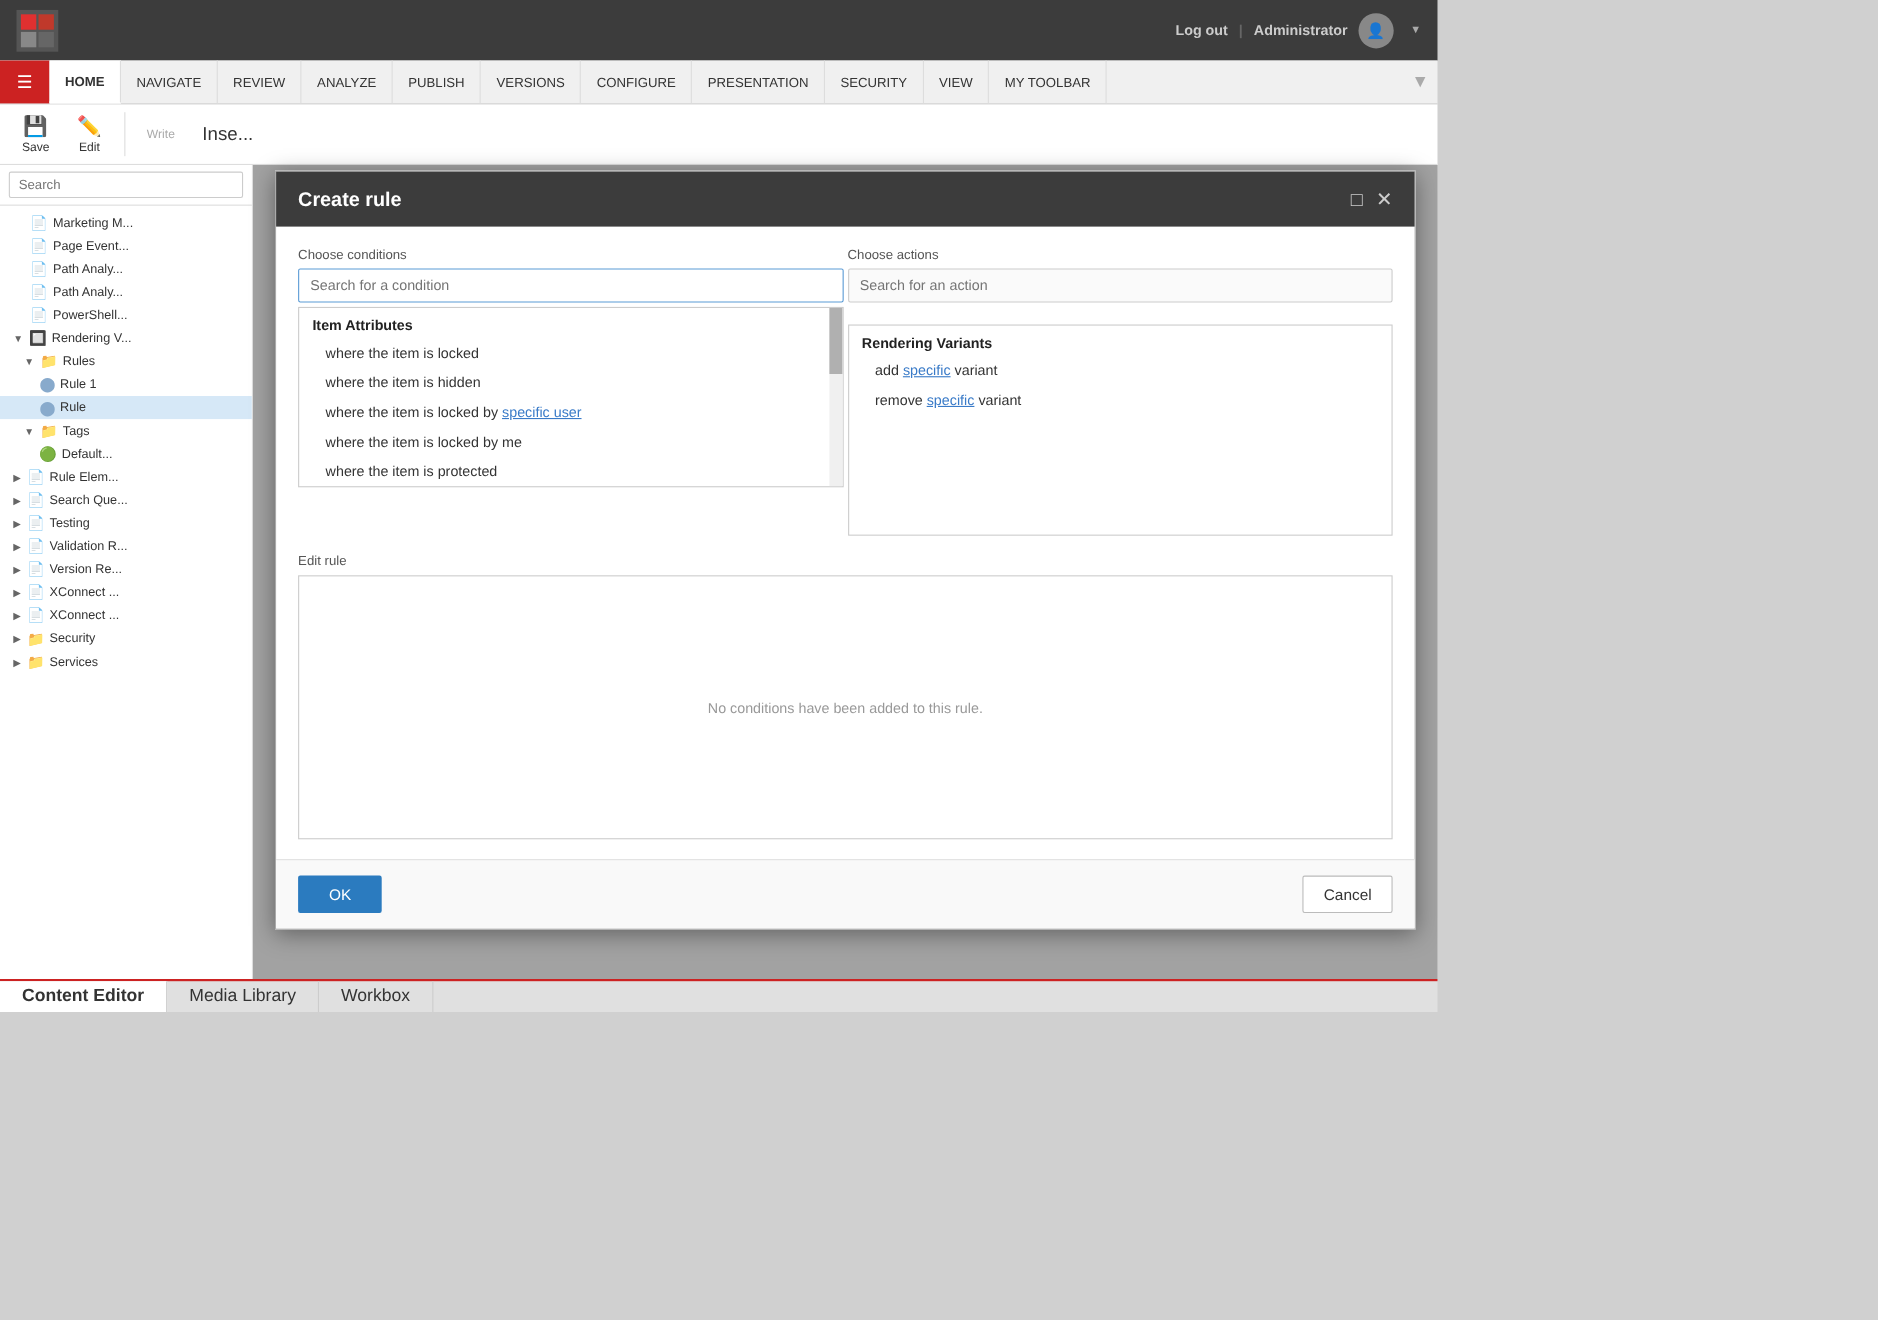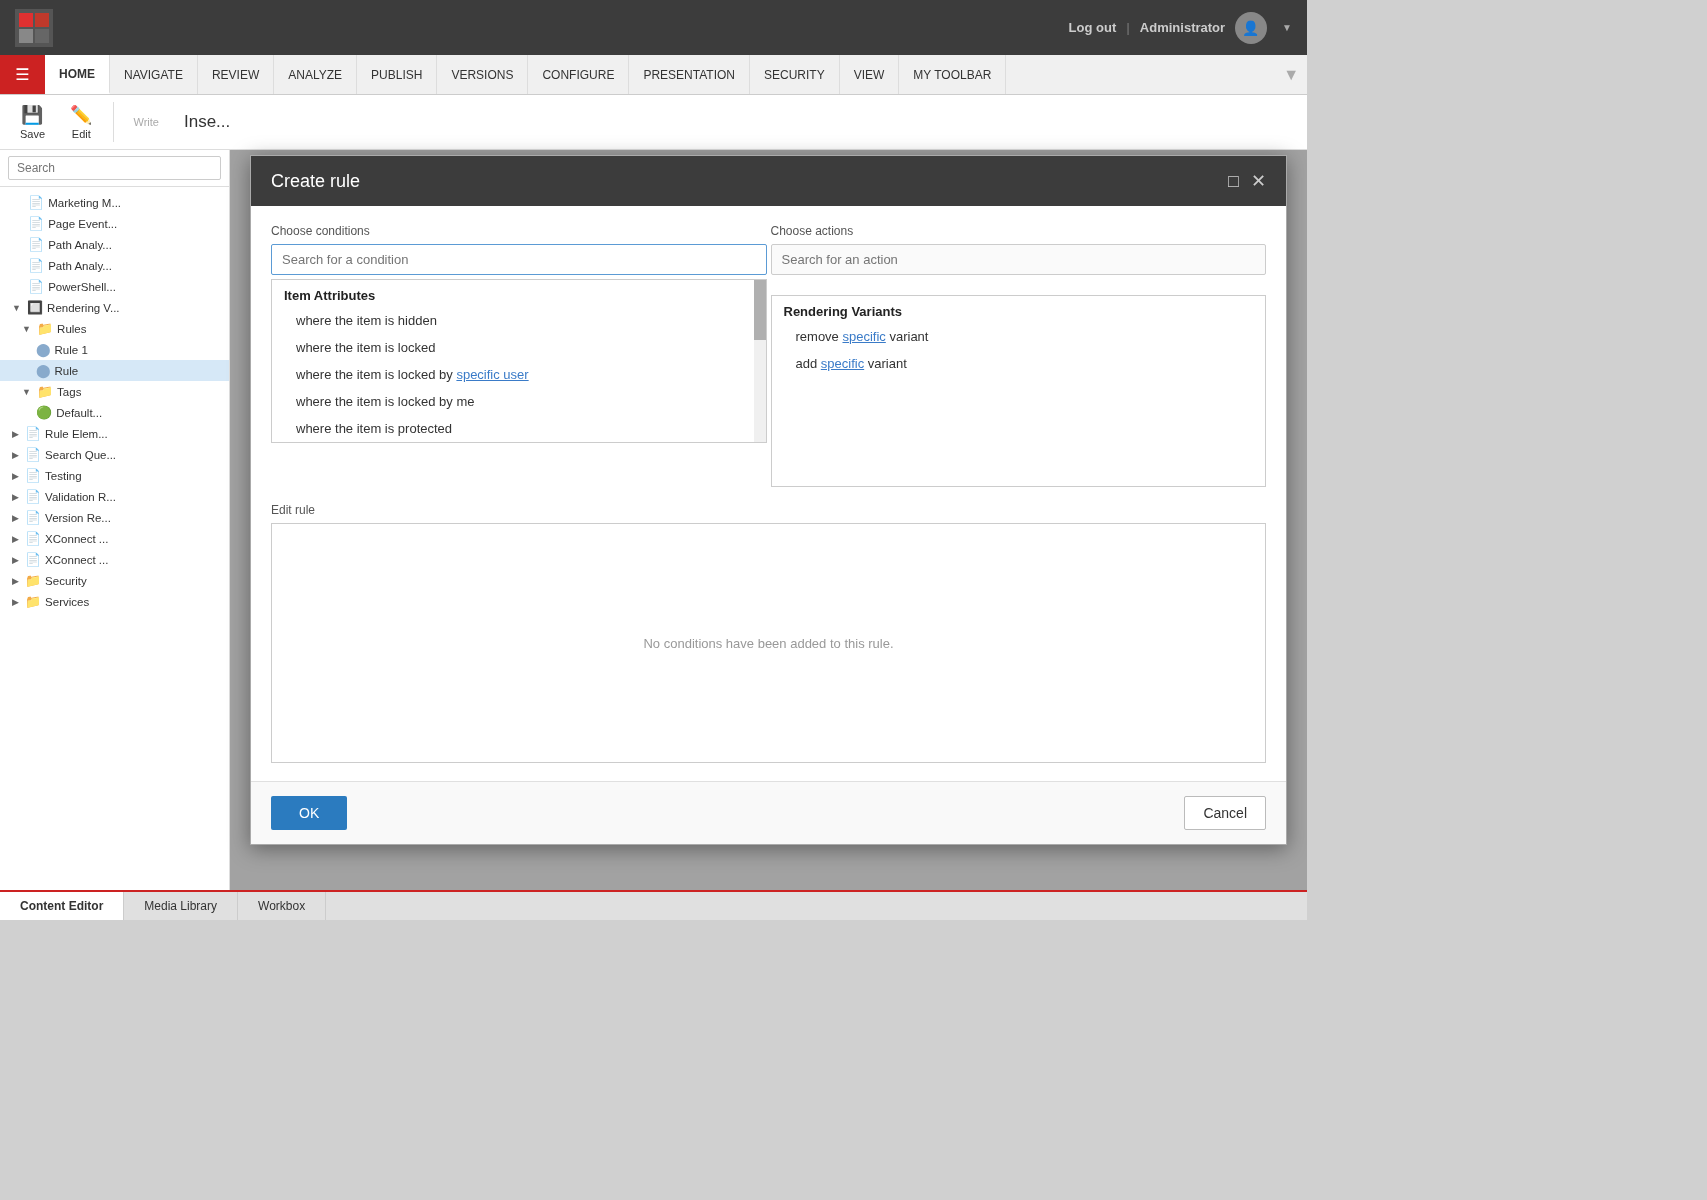--- a/index.html
+++ b/index.html
@@ -139,21 +139,21 @@
       box-shadow: 0 4px 20px rgba(0,0,0,0.4);
     }
     .modal-header {
       background: #3c3c3c;
       color: #fff;
       padding: 14px 20px;
       display: flex;
       align-items: center;
       justify-content: space-between;
     }
-    .modal-title { font-size: 18px; font-weight: normal; }
+    .modal-title { font-size: 18px; font-weight: bold; }
     .modal-header-actions { display: flex; gap: 12px; align-items: center; }
     .modal-header-btn { color: #ccc; font-size: 18px; cursor: pointer; background: none; border: none; }
 
     .modal-body { padding: 18px 20px; }
 
     .two-col { display: flex; gap: 4px; justify-content: flex-end; }
 
     .conditions-col { flex: 1; }
     .actions-col { flex: 1; }
 
@@ -254,21 +254,21 @@
     .bottom-tabs {
       height: 30px;
       background: #e0e0e0;
       display: flex;
       align-items: stretch;
       border-top: 2px solid #cc2222;
     }
     .bottom-tab {
       padding: 0 20px;
       display: flex; align-items: center;
-      font-size: 12px;
+      font-size: 16px;
       cursor: pointer;
       border-right: 1px solid #ccc;
       color: #333;
     }
     .bottom-tab.active {
       background: #fff;
       font-weight: bold;
     }
 
     
@@ -455,40 +455,40 @@
 
       <div class="modal-body">
         <div class="two-col">
 
           <div class="conditions-col">
             <div class="section-label">Choose conditions</div>
             <input type="text" class="search-field" placeholder="Search for a condition" style="">
             <div class="conditions-list-wrap">
               <div class="conditions-list-inner" style="position:relative;">
                 <div class="cond-section-title">Item Attributes</div>
+                <div class="cond-item">where the item is locked</div>
                 <div class="cond-item">where the item is hidden</div>
-                <div class="cond-item">where the item is locked</div>
                 <div class="cond-item">where the item is locked by <span class="cond-link">specific user</span></div>
                 <div class="cond-item">where the item is locked by me</div>
                 <div class="cond-item">where the item is protected</div>
 
                 <div style="position:absolute;right:0;top:0;bottom:0;width:12px;background:#f0f0f0;">
                   <div style="position:absolute;right:0;top:0;width:12px;height:60px;background:#b0b0b0;"></div>
                 </div>
               </div>
             </div>
           </div>
 
           <div class="actions-col">
             <div class="section-label">Choose actions</div>
             <input type="text" class="search-field-inactive" placeholder="Search for an action" style="">
             <div class="actions-list">
               <div class="action-section-title">Rendering Variants</div>
+              <div class="action-item">add <span class="cond-link">specific</span> variant</div>
               <div class="action-item">remove <span class="cond-link">specific</span> variant</div>
-              <div class="action-item">add <span class="cond-link">specific</span> variant</div>
             </div>
           </div>
         </div>
 
         <div class="edit-rule-section">
           <div class="edit-rule-label">Edit rule</div>
           <div class="edit-rule-box">
             <span class="edit-rule-placeholder">No conditions have been added to this rule.</span>
           </div>
         </div>

